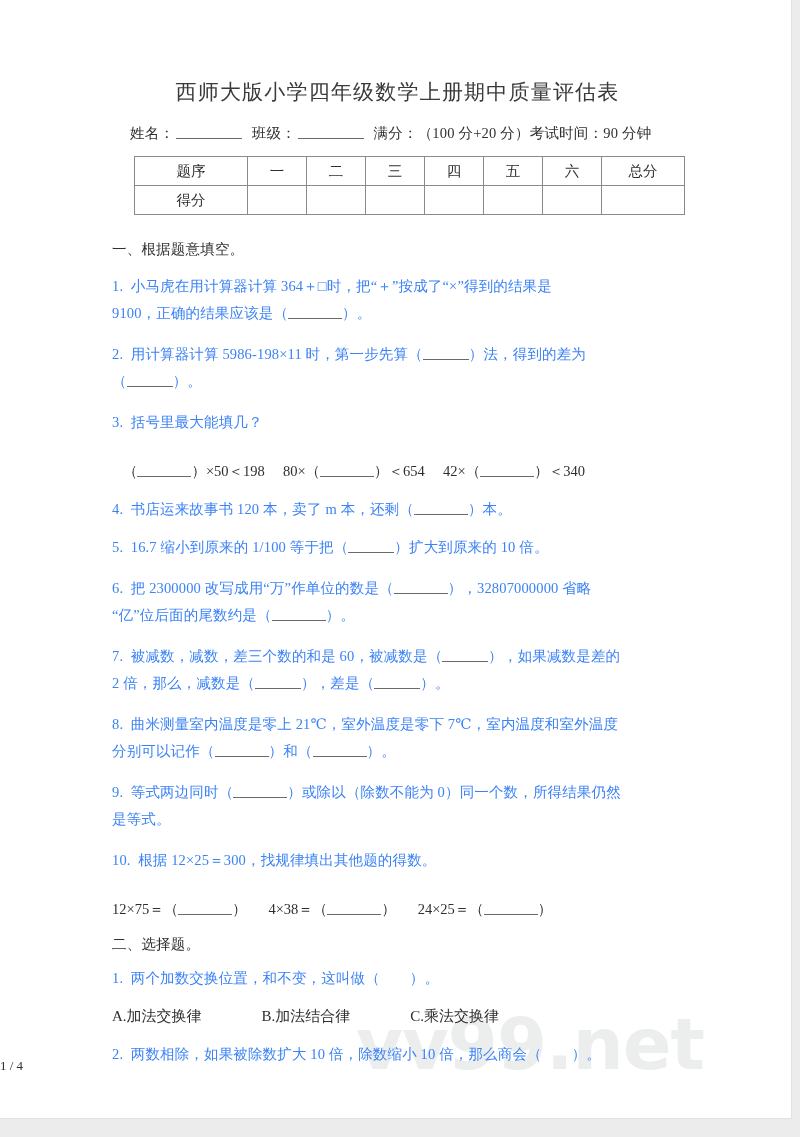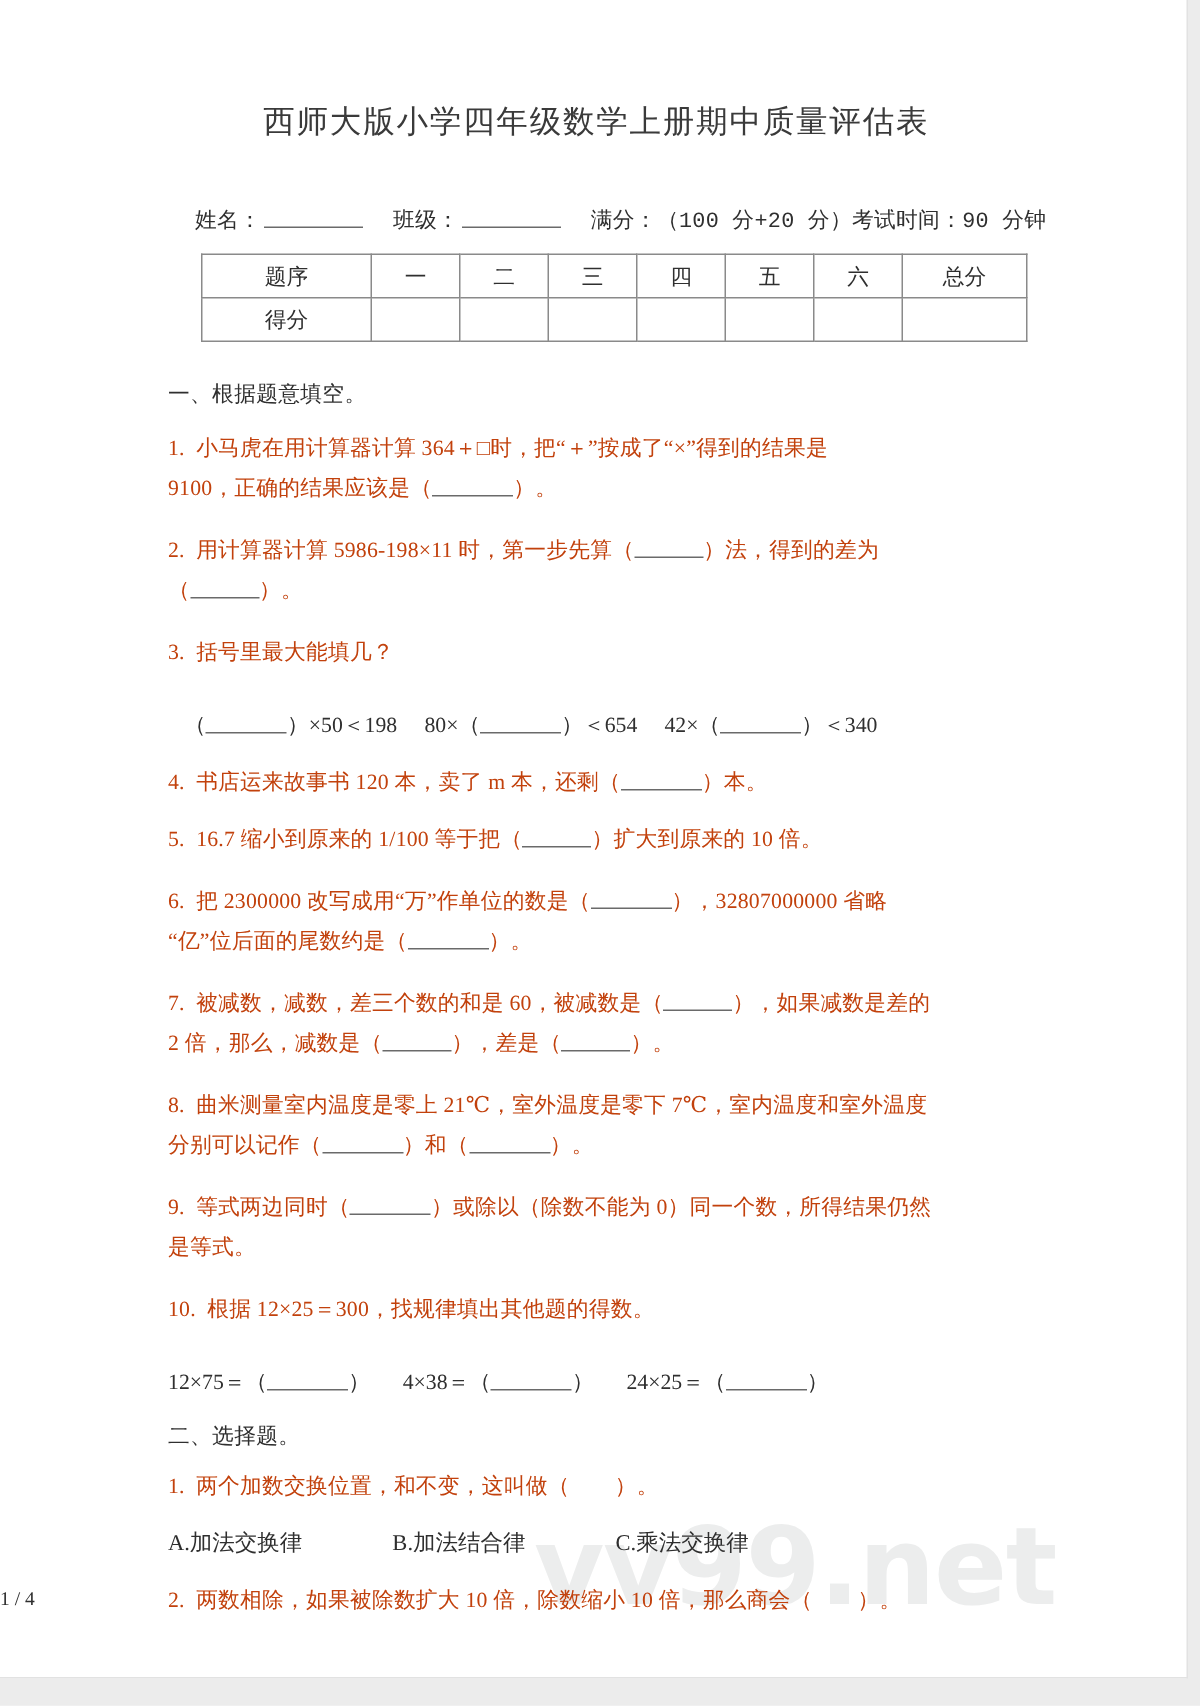--- a/index.html
+++ b/index.html
@@ -20,21 +20,21 @@
     top: 0;
     width: 791px;
     height: 1118px;
     background: #ffffff;
     border-right: 1px solid #e2e2e2;
     border-bottom: 1px solid #e2e2e2;
     overflow: hidden;
   }
   .content {
     position: relative;
-    padding: 1px 108px 0 112px;
+    padding: 12px 108px 0 112px;
     z-index: 2;
   }
 
   
   .watermark {
     position: absolute;
     left: 356px;
     top: 1002px;
     font-family: "DejaVu Sans", sans-serif;
     font-weight: bold;
@@ -53,27 +53,26 @@
     padding-top: 66px;
     text-align: center;
     font-size: 21px;
     font-weight: normal;
     letter-spacing: 1.2px;
     color: #3a3a3a;
   }
 
   
   .info-line {
-    margin-top: 42px;
+    margin-top: 18px;
     font-size: 14.5px;
     letter-spacing: 0.2px;
     white-space: nowrap;
     padding-left: 18px;
     color: #2f2f2f;
-    font-family: Liberation Mono, monospace;
   }
   .blank-inline {
     display: inline-block;
     border-bottom: 1px solid #6a6a6a;
     width: 66px;
     height: 13px;
     vertical-align: -1px;
     margin: 0 2px;
   }
 
@@ -102,21 +101,21 @@
     margin-top: 25px;
     font-size: 14.5px;
     letter-spacing: 0.2px;
     color: #2f2f2f;
   }
   .q {
     margin-top: 14px;
     font-size: 14.5px;
     line-height: 27px;
     letter-spacing: 0.15px;
-    color: #c2410c;
+    color: #3b82f6;
   }
   .q.tight { margin-top: 11px; }
   .q-sub {
     margin-top: 22px;
     font-size: 14.5px;
     line-height: 27px;
     color: #2f2f2f;
     white-space: pre;
   }
   .opts {

